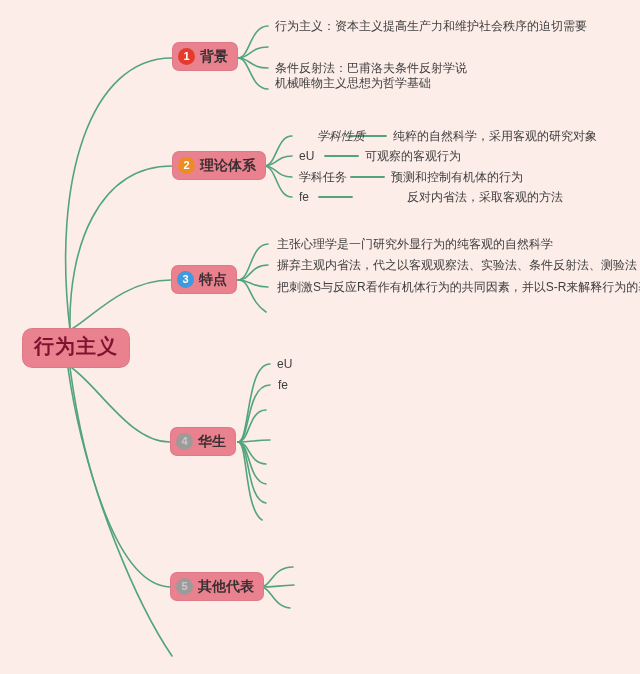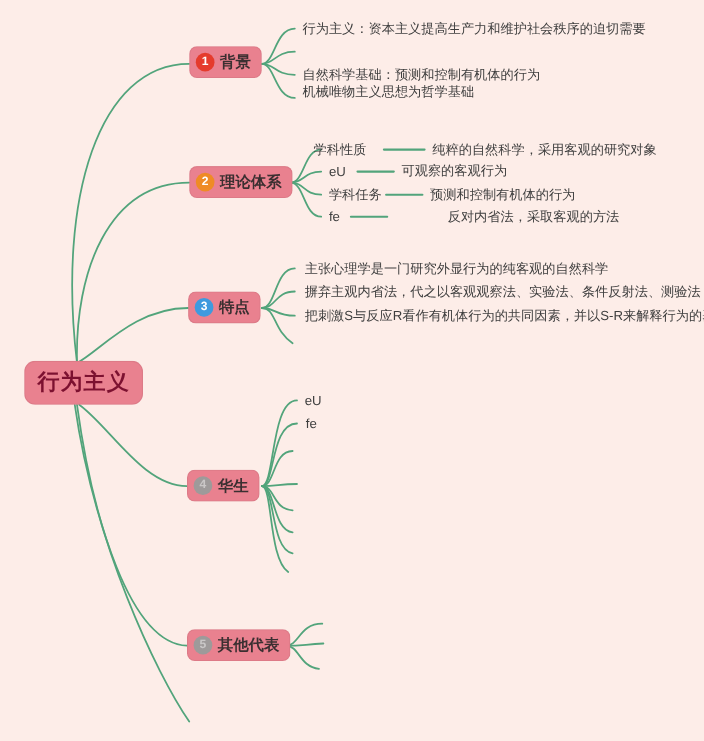--- a/index.html
+++ b/index.html
@@ -99,21 +99,21 @@
     <path class="curve" d="M238,442 C250,442 248,463 266,464"></path>
     <path class="curve" d="M238,442 C250,442 248,482 266,484"></path>
     <path class="curve" d="M238,442 C250,442 246,500 266,503"></path>
     <path class="curve" d="M238,442 C248,442 244,508 262,520"></path>
 
     <path class="curve" d="M260,587 C272,587 272,567 293,567"></path>
     <path class="curve" d="M260,587 C274,587 276,586 294,585"></path>
     <path class="curve" d="M260,587 C272,587 272,606 290,608"></path>
   </svg>
 
-  <div class="node central" style="left:22px;top:328px;">
+  <div class="node central" style="left:22px;top:328px;font-family:Liberation Mono, monospace;">
     <span>行为主义</span>
   </div>
 
   <div class="node" style="left:172px;top:42px;">
     <span class="badge b1">1</span>
     <span>背景</span>
   </div>
 
   <div class="node" style="left:172px;top:151px;">
     <span class="badge b2">2</span>
@@ -130,26 +130,26 @@
     <span>华生</span>
   </div>
 
   <div class="node" style="left:170px;top:572px;">
     <span class="badge b5">5</span>
     <span>其他代表</span>
   </div>
 
   <div class="leaf" style="left:275px;top:19px;">行为主义：资本主义提高生产力和维护社会秩序的迫切需要</div>
   <div class="leaf" style="left:275px;top:40px;margin-top:36px;">机械唯物主义思想为哲学基础</div>
-  <div class="leaf" style="left:275px;top:61px;">自然科学基础：预测和控制有机体的行为</div>
+  <div class="leaf" style="left:275px;top:61px;">条件反射法：巴甫洛夫条件反射学说</div>
 
-  <div class="leaf" style="left:285px;top:129px;">学科性质</div>
+  <div class="leaf" style="left:317px;top:129px;font-style:italic;">学科性质</div>
   <div class="leaf" style="left:393px;top:129px;text-align:right;">纯粹的自然科学，采用客观的研究对象</div>
   <div class="leaf" style="left:299px;top:149px;">eU</div>
-  <div class="leaf" style="left:365px;top:149px;font-family:Liberation Mono, monospace;">可观察的客观行为</div>
+  <div class="leaf" style="left:365px;top:149px;">可观察的客观行为</div>
   <div class="leaf" style="left:299px;top:170px;">学科任务</div>
   <div class="leaf" style="left:391px;top:170px;text-align:center;">预测和控制有机体的行为</div>
   <div class="leaf" style="left:299px;top:190px;">fe</div>
   <div class="leaf" style="left:359px;top:190px;margin-left:48px;">反对内省法，采取客观的方法</div>
 
   <div class="leaf" style="left:277px;top:237px;">主张心理学是一门研究外显行为的纯客观的自然科学</div>
   <div class="leaf" style="left:277px;top:258px;">摒弃主观内省法，代之以客观观察法、实验法、条件反射法、测验法</div>
   <div class="leaf" style="left:277px;top:280px;">把刺激S与反应R看作有机体行为的共同因素，并以S-R来解释行为的基本原则</div>
 
   <div class="leaf" style="left:277px;top:357px;">eU</div>

